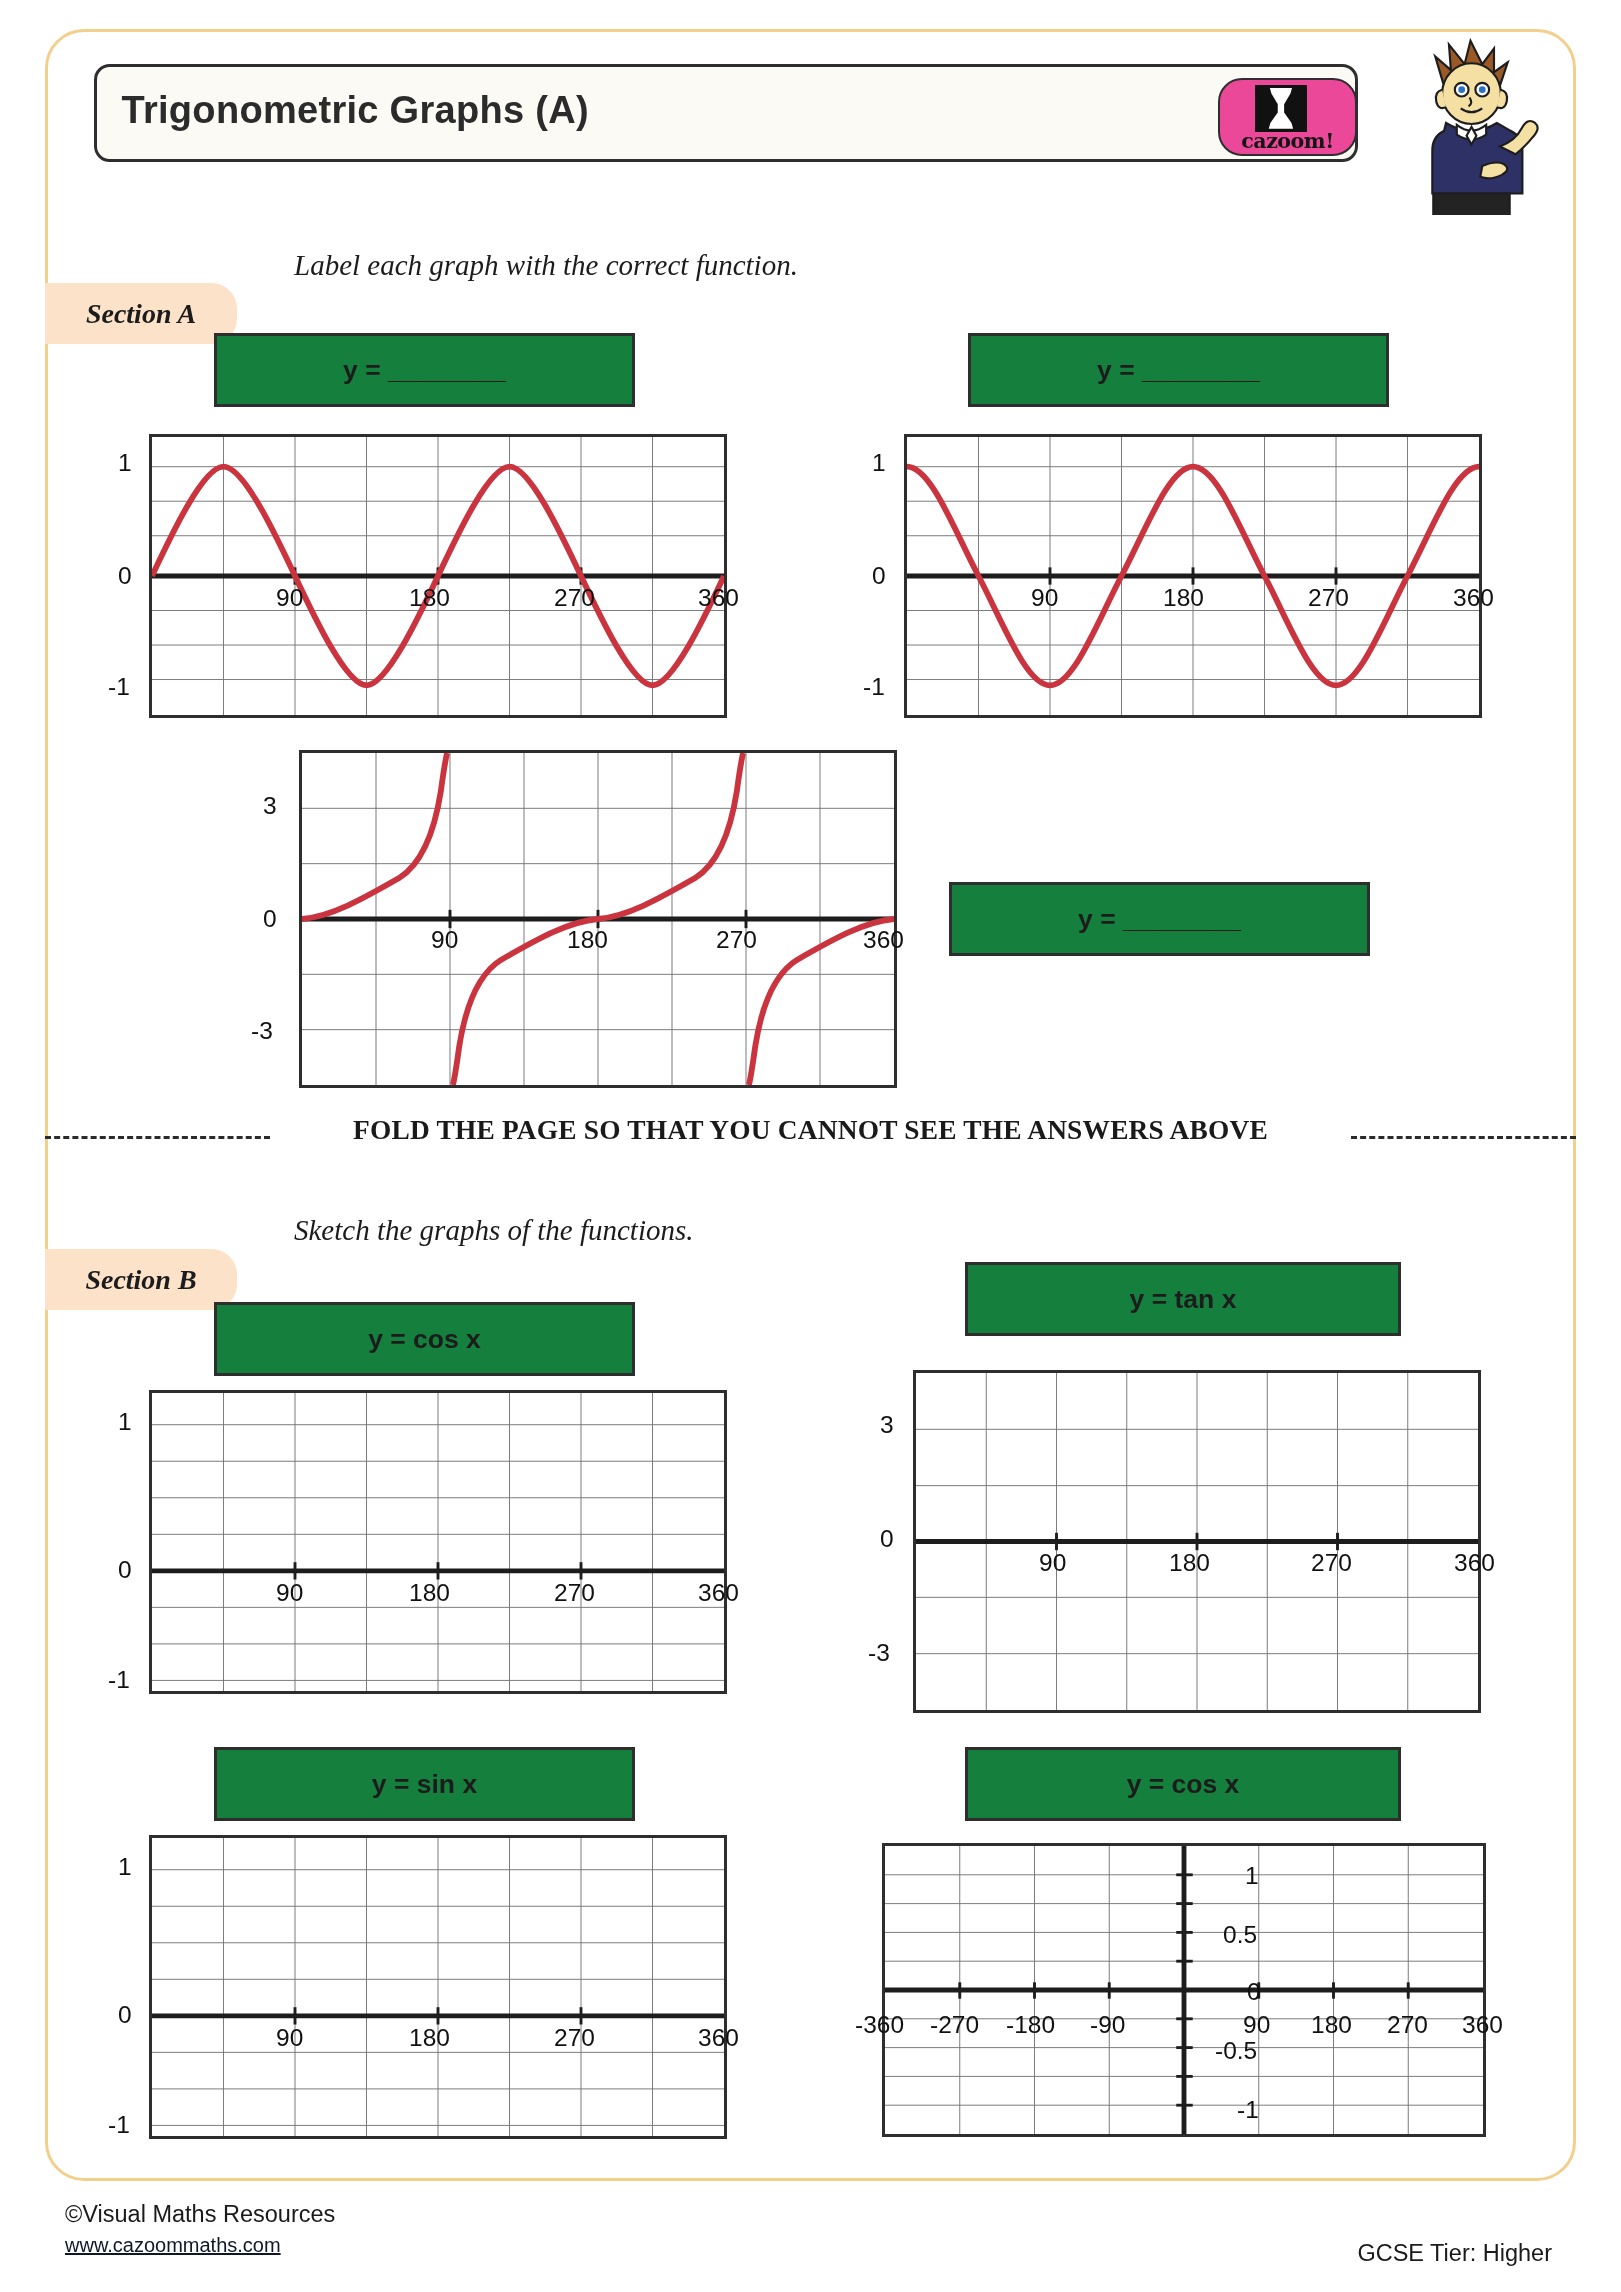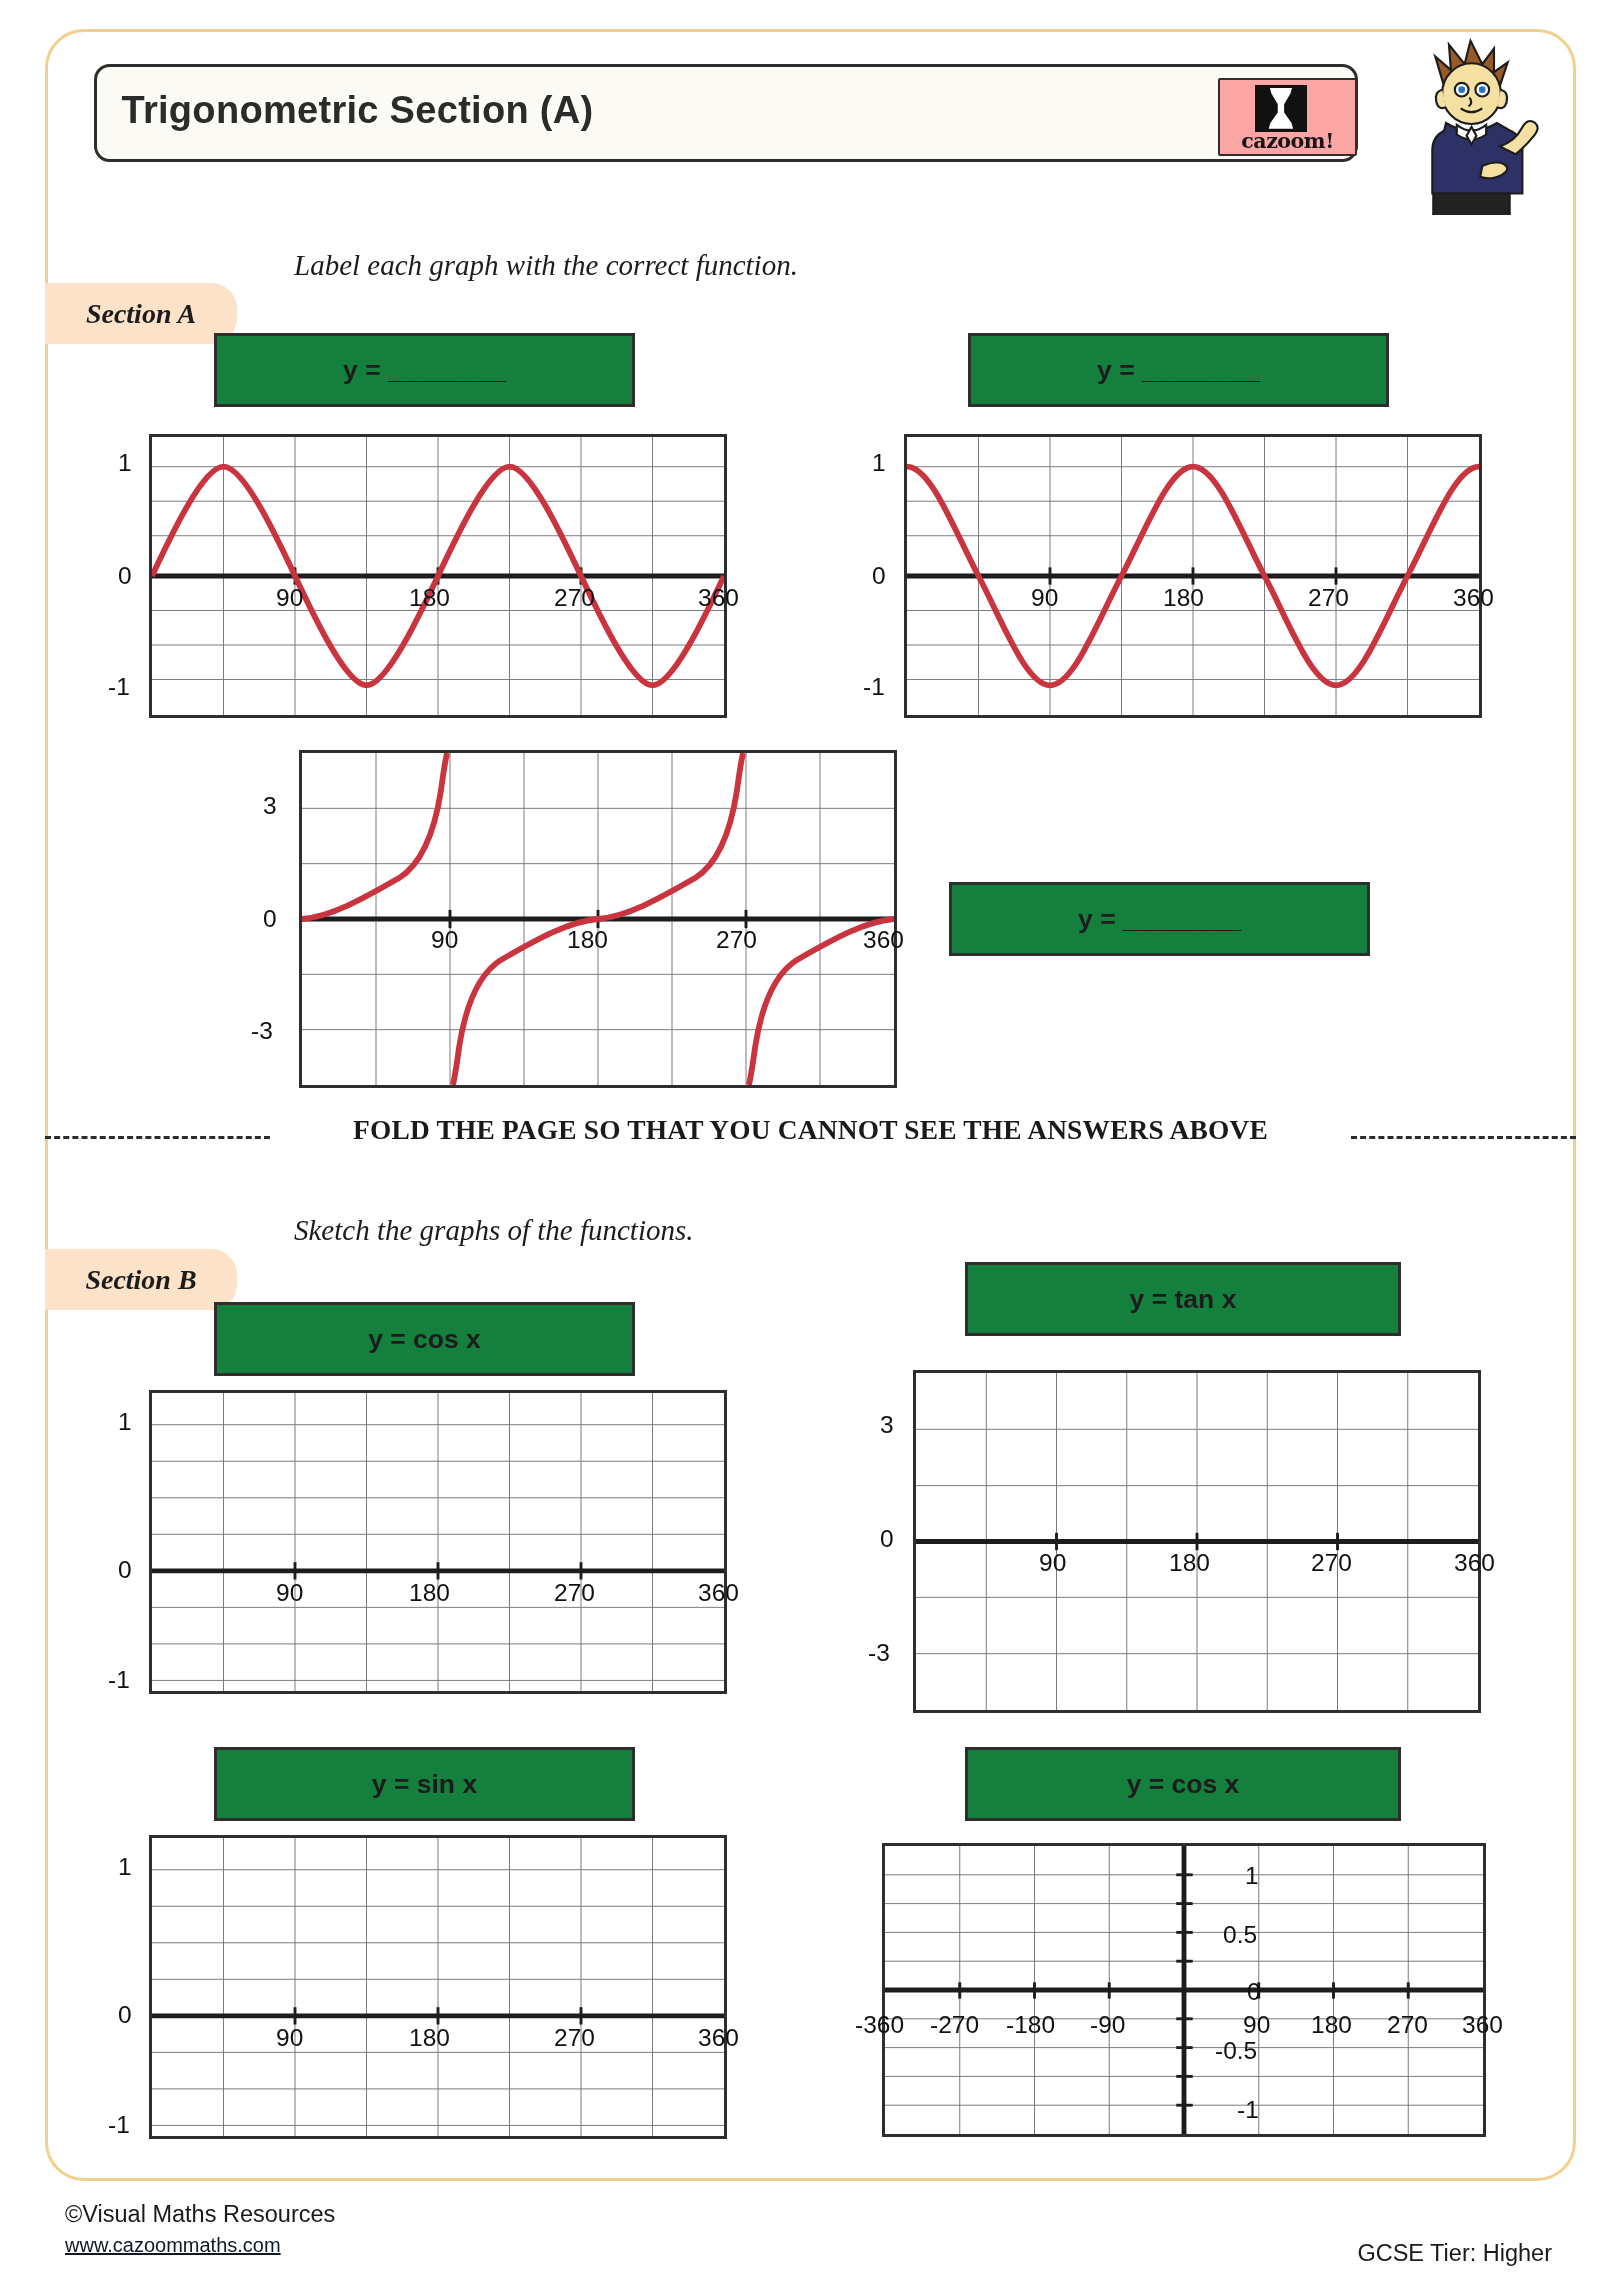--- a/index.html
+++ b/index.html
@@ -36,23 +36,23 @@
     font-weight:bold;
     color:#2b2b2b;
     letter-spacing:0.3px;
     white-space:nowrap;
   }
   
   #logo-box{
     position:absolute;
     left:1218px; top:78px;
     width:139px; height:78px;
-    background:#fca5a5;
+    background:#ec4899;
     border:2.9px solid #2e2e2e;
-    border-radius:2px;
+    border-radius:24px;
     box-sizing:border-box;
   }
   #logo-mark{
     position:absolute;
     left:35px; top:4.9px;
     width:52px;height:47px;
     background:#111;
   }
   #logo-vase{
     position:absolute;
@@ -155,21 +155,21 @@
   #f-url{position:absolute;left:65px;top:33px;font-size:20px;color:#0f172a;text-decoration:underline;white-space:nowrap;}
   #f-center{position:absolute;left:0;right:0;top:39px;text-align:center;font-size:23.5px;color:#1a1a1a;}
   #f-tier{position:absolute;right:69px;top:39px;font-size:23.5px;color:#1a1a1a;white-space:nowrap;}
 </style>
 </head>
 <body>
 
 <div id="page-frame"></div>
 
 <div id="title-box">
-  <div id="title-text">Trigonometric Section (A)</div>
+  <div id="title-text">Trigonometric Graphs (A)</div>
 </div>
 
 <div id="logo-box">
   <div id="logo-mark">
     <div id="logo-vase"></div>
   </div>
   <div id="logo-word">cazoom!</div>
 </div>
 
 <svg id="mascot" viewBox="0 0 160 190">

